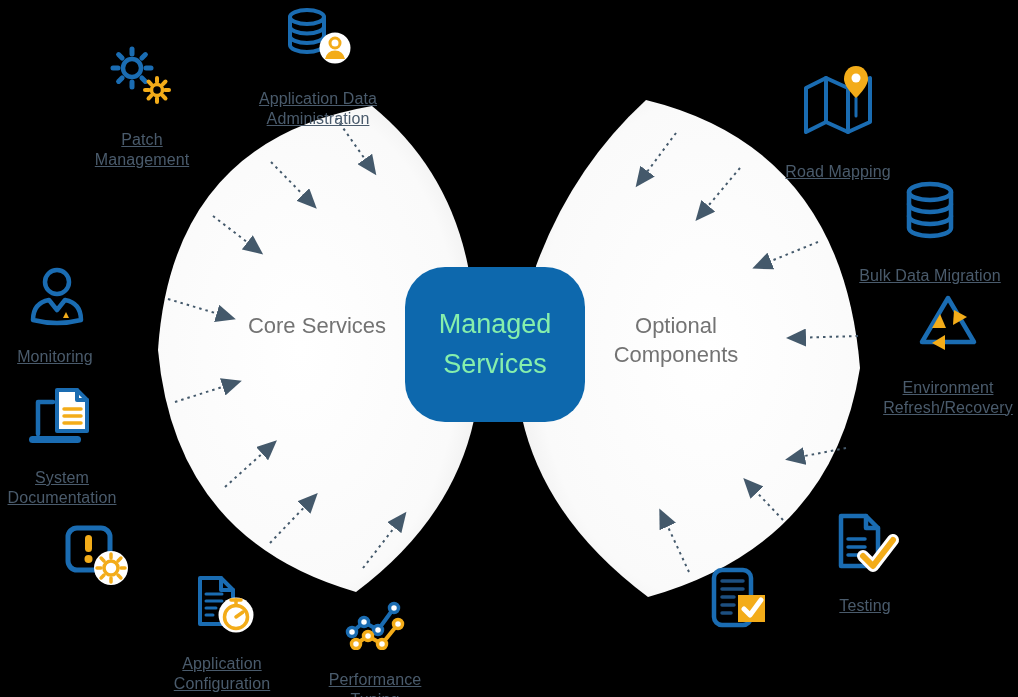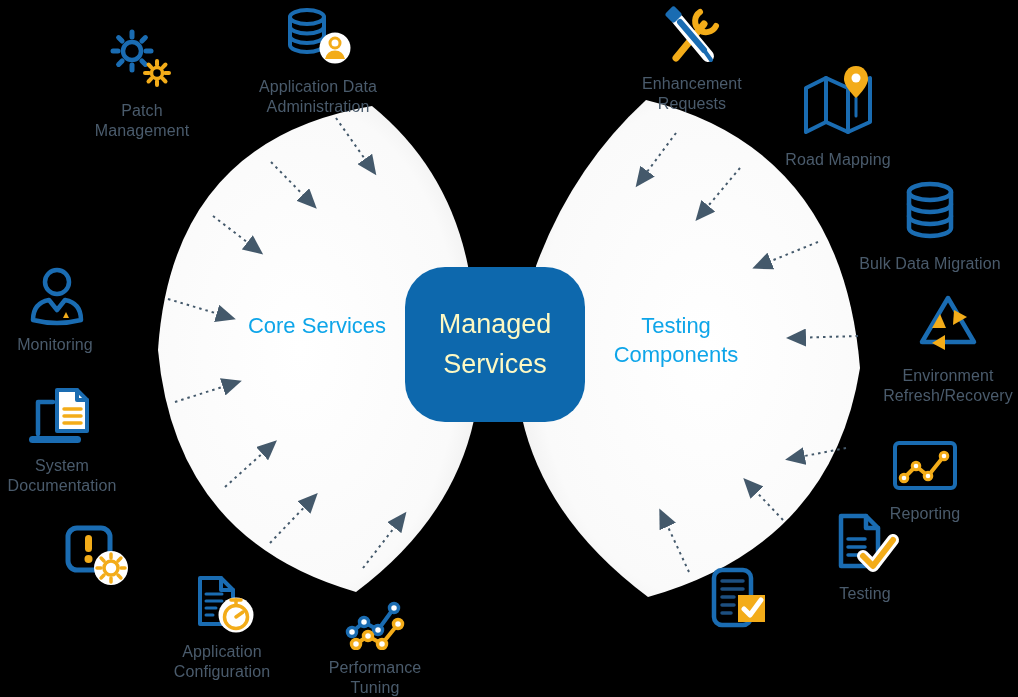--- a/index.html
+++ b/index.html
@@ -7,32 +7,32 @@
     width:1018px;height:697px;position:relative;overflow:hidden;
     background:#000;
     font-family:"Liberation Sans", sans-serif;
   }
   #stage{position:absolute;inset:0;width:1018px;height:697px;}
   svg{display:block;}
   .fans{position:absolute;left:0;top:0;}
   .item{position:absolute;text-align:center;}
   .item .icn{margin:0 auto;display:block;}
   .lbl{
-    margin-top:8px;font-size:16px;line-height:1.22;color:#4a5b6c;
-    font-weight:400;letter-spacing:.1px;
+    margin-top:20px;font-size:16px;line-height:1.22;color:#4a5b6c;
+    font-weight:400;letter-spacing:.1px;text-decoration:underline;
   }
   .fan-label{
-    position:absolute;text-align:center;color:#0ea5e9;font-size:22px;line-height:1.3;
+    position:absolute;text-align:center;color:#737373;font-size:22px;line-height:1.3;
   }
   .center-box{
     position:absolute;left:405px;top:267px;width:180px;height:155px;
     background:#0d68ad;border-radius:40px;display:flex;align-items:center;justify-content:center;
     text-align:center;
   }
-  .center-box .title{color:#fef9c3;font-size:27px;line-height:1.45;padding:0 20px;}
+  .center-box .title{color:#86efac;font-size:27px;line-height:1.45;padding:0 20px;}
 </style>
 </head>
 <body>
 
 <div id="stage">
 
   <svg class="fans" width="1018" height="697" viewBox="0 0 1018 697">
     <defs>
       <radialGradient id="lg" cx="45%" cy="50%" r="72%">
         <stop offset="0%" stop-color="#ffffff"></stop>
@@ -67,27 +67,27 @@
       <line x1="740" y1="168" x2="698" y2="218" marker-end="url(#ah)"></line>
       <line x1="818" y1="242" x2="756" y2="267" marker-end="url(#ah)"></line>
       <line x1="858" y1="336" x2="790" y2="338" marker-end="url(#ah)"></line>
       <line x1="846" y1="448" x2="789" y2="459" marker-end="url(#ah)"></line>
       <line x1="783" y1="520" x2="746" y2="481" marker-end="url(#ah)"></line>
       <line x1="689" y1="572" x2="661" y2="512" marker-end="url(#ah)"></line>
     </g>
   </svg>
 
   <div class="fan-label" style="left:247px;top:312px;width:140px">Core Services</div>
-  <div class="fan-label" style="left:591px;top:312px;width:170px">Testing Components</div>
+  <div class="fan-label" style="left:591px;top:312px;width:170px">Optional Components</div>
 
   <div class="center-box">
     <div class="title">Managed Services</div>
   </div>
 
-  <div class="item" style="left:72px;top:23px;width:140px">
+  <div class="item" style="left:72px;top:40px;width:140px">
     <svg class="icn" width="80" height="70" viewBox="0 0 80 70" fill="none" stroke-linecap="round" stroke-linejoin="round">
       <g stroke="#1a6cb2" stroke-width="5">
         <circle cx="30" cy="28" r="9" stroke-width="4.5"></circle>
         <line x1="44" y1="28" x2="49" y2="28"></line>
           <line x1="39.9" y1="37.9" x2="43.4" y2="41.4"></line>
         <line x1="30" y1="42" x2="30" y2="47"></line>
           <line x1="20.1" y1="37.9" x2="16.6" y2="41.4"></line>
         <line x1="16" y1="28" x2="11" y2="28"></line>
           <line x1="20.1" y1="18.1" x2="16.6" y2="14.6"></line>
         <line x1="30" y1="14" x2="30" y2="9"></line>
@@ -202,31 +202,20 @@
       <g stroke="#f3ac19" stroke-width="3.5">
         <circle cx="52" cy="47" r="11.5"></circle>
         <line x1="52" y1="35.5" x2="52" y2="30"></line>
           <line x1="47" y1="30" x2="57" y2="30"></line>
         <line x1="52" y1="47" x2="59" y2="42"></line>
       </g>
     </svg>
     <div class="lbl">Application Configuration</div>
   </div>
 
-  <div class="item" style="left:627px;top:2px;width:130px">
-    <svg class="icn" width="76" height="64" viewBox="0 0 76 64" fill="none" stroke-linecap="round" stroke-linejoin="round">
-      <path d="M 22,56 L 50,22" stroke="#f3ac19" stroke-width="7"></path>
-      <path d="M 46,10 A 11,11 0 1 0 62,24" stroke="#f3ac19" stroke-width="6"></path>
-      <path d="M 24,18 L 54,54" stroke="#ffffff" stroke-width="12"></path>
-      <rect x="13" y="6" width="13" height="13" rx="3" fill="#1a6cb2" transform="rotate(45 19.5 12.5)"></rect>
-      <path d="M 26,20 L 50,48" stroke="#1a6cb2" stroke-width="6"></path>
-      <path d="M 50,48 L 57,58" stroke="#1a6cb2" stroke-width="4"></path>
-    </svg>
-    <div class="lbl">Enhancement Requests</div>
-  </div>
 
   <div class="item" style="left:852px;top:178px;width:156px">
     <svg class="icn" width="76" height="68" viewBox="0 0 76 68" fill="none" stroke-linecap="round" stroke-linejoin="round">
       <g stroke="#1a6cb2" stroke-width="4.5">
         <ellipse cx="38" cy="14" rx="21" ry="8"></ellipse>
         <path d="M17,14 V50 A21,8 0 0 0 59,50 V14"></path>
         <path d="M17,26 A21,8 0 0 0 59,26"></path>
         <path d="M17,38 A21,8 0 0 0 59,38"></path>
       </g>
     </svg>
@@ -248,33 +237,20 @@
   <div class="item" style="left:878px;top:286px;width:140px">
     <svg class="icn" width="76" height="72" viewBox="0 0 76 72" fill="none" stroke-linecap="round" stroke-linejoin="round">
       <path d="M 38,12 L 64,56 L 12,56 Z" stroke="#1a6cb2" stroke-width="4.5"></path>
       <polygon points="44,24 57,31 43,39" fill="#f3ac19"></polygon>
       <polygon points="35,49 22,57 35,64" fill="#f3ac19"></polygon>
       <polygon points="22,42 30,28 36,42" fill="#f3ac19"></polygon>
     </svg>
     <div class="lbl">Environment Refresh/Recovery</div>
   </div>
 
-  <div class="item" style="left:860px;top:436px;width:130px">
-    <svg class="icn" width="76" height="60" viewBox="0 0 76 60" fill="none" stroke-linecap="round" stroke-linejoin="round">
-      <rect x="8" y="7" width="60" height="45" rx="4" stroke="#1a6cb2" stroke-width="4"></rect>
-      <polyline points="17,42 29,30 41,40 57,20" stroke="#f3ac19" stroke-width="4"></polyline>
-      <g fill="#ffffff" stroke="#f3ac19" stroke-width="3">
-        <circle cx="17" cy="42" r="3.8"></circle>
-          <circle cx="29" cy="30" r="3.8"></circle>
-        <circle cx="41" cy="40" r="3.8"></circle>
-          <circle cx="57" cy="20" r="3.8"></circle>
-      </g>
-    </svg>
-    <div class="lbl">Reporting</div>
-  </div>
 
   <div class="item" style="left:800px;top:508px;width:130px">
     <svg class="icn" width="76" height="68" viewBox="0 0 76 68" fill="none" stroke-linecap="round" stroke-linejoin="round">
       <path d="M 14,8 h 25 l 12,12 v 38 h -37 z" stroke="#1a6cb2" stroke-width="4.5"></path>
       <path d="M39,8 v12 h12" stroke="#1a6cb2" stroke-width="4.5"></path>
       <g stroke="#1a6cb2" stroke-width="3.5">
         <line x1="21" y1="31" x2="38" y2="31"></line>
           <line x1="21" y1="39" x2="38" y2="39"></line>
         <line x1="21" y1="47" x2="32" y2="47"></line>
       </g>

